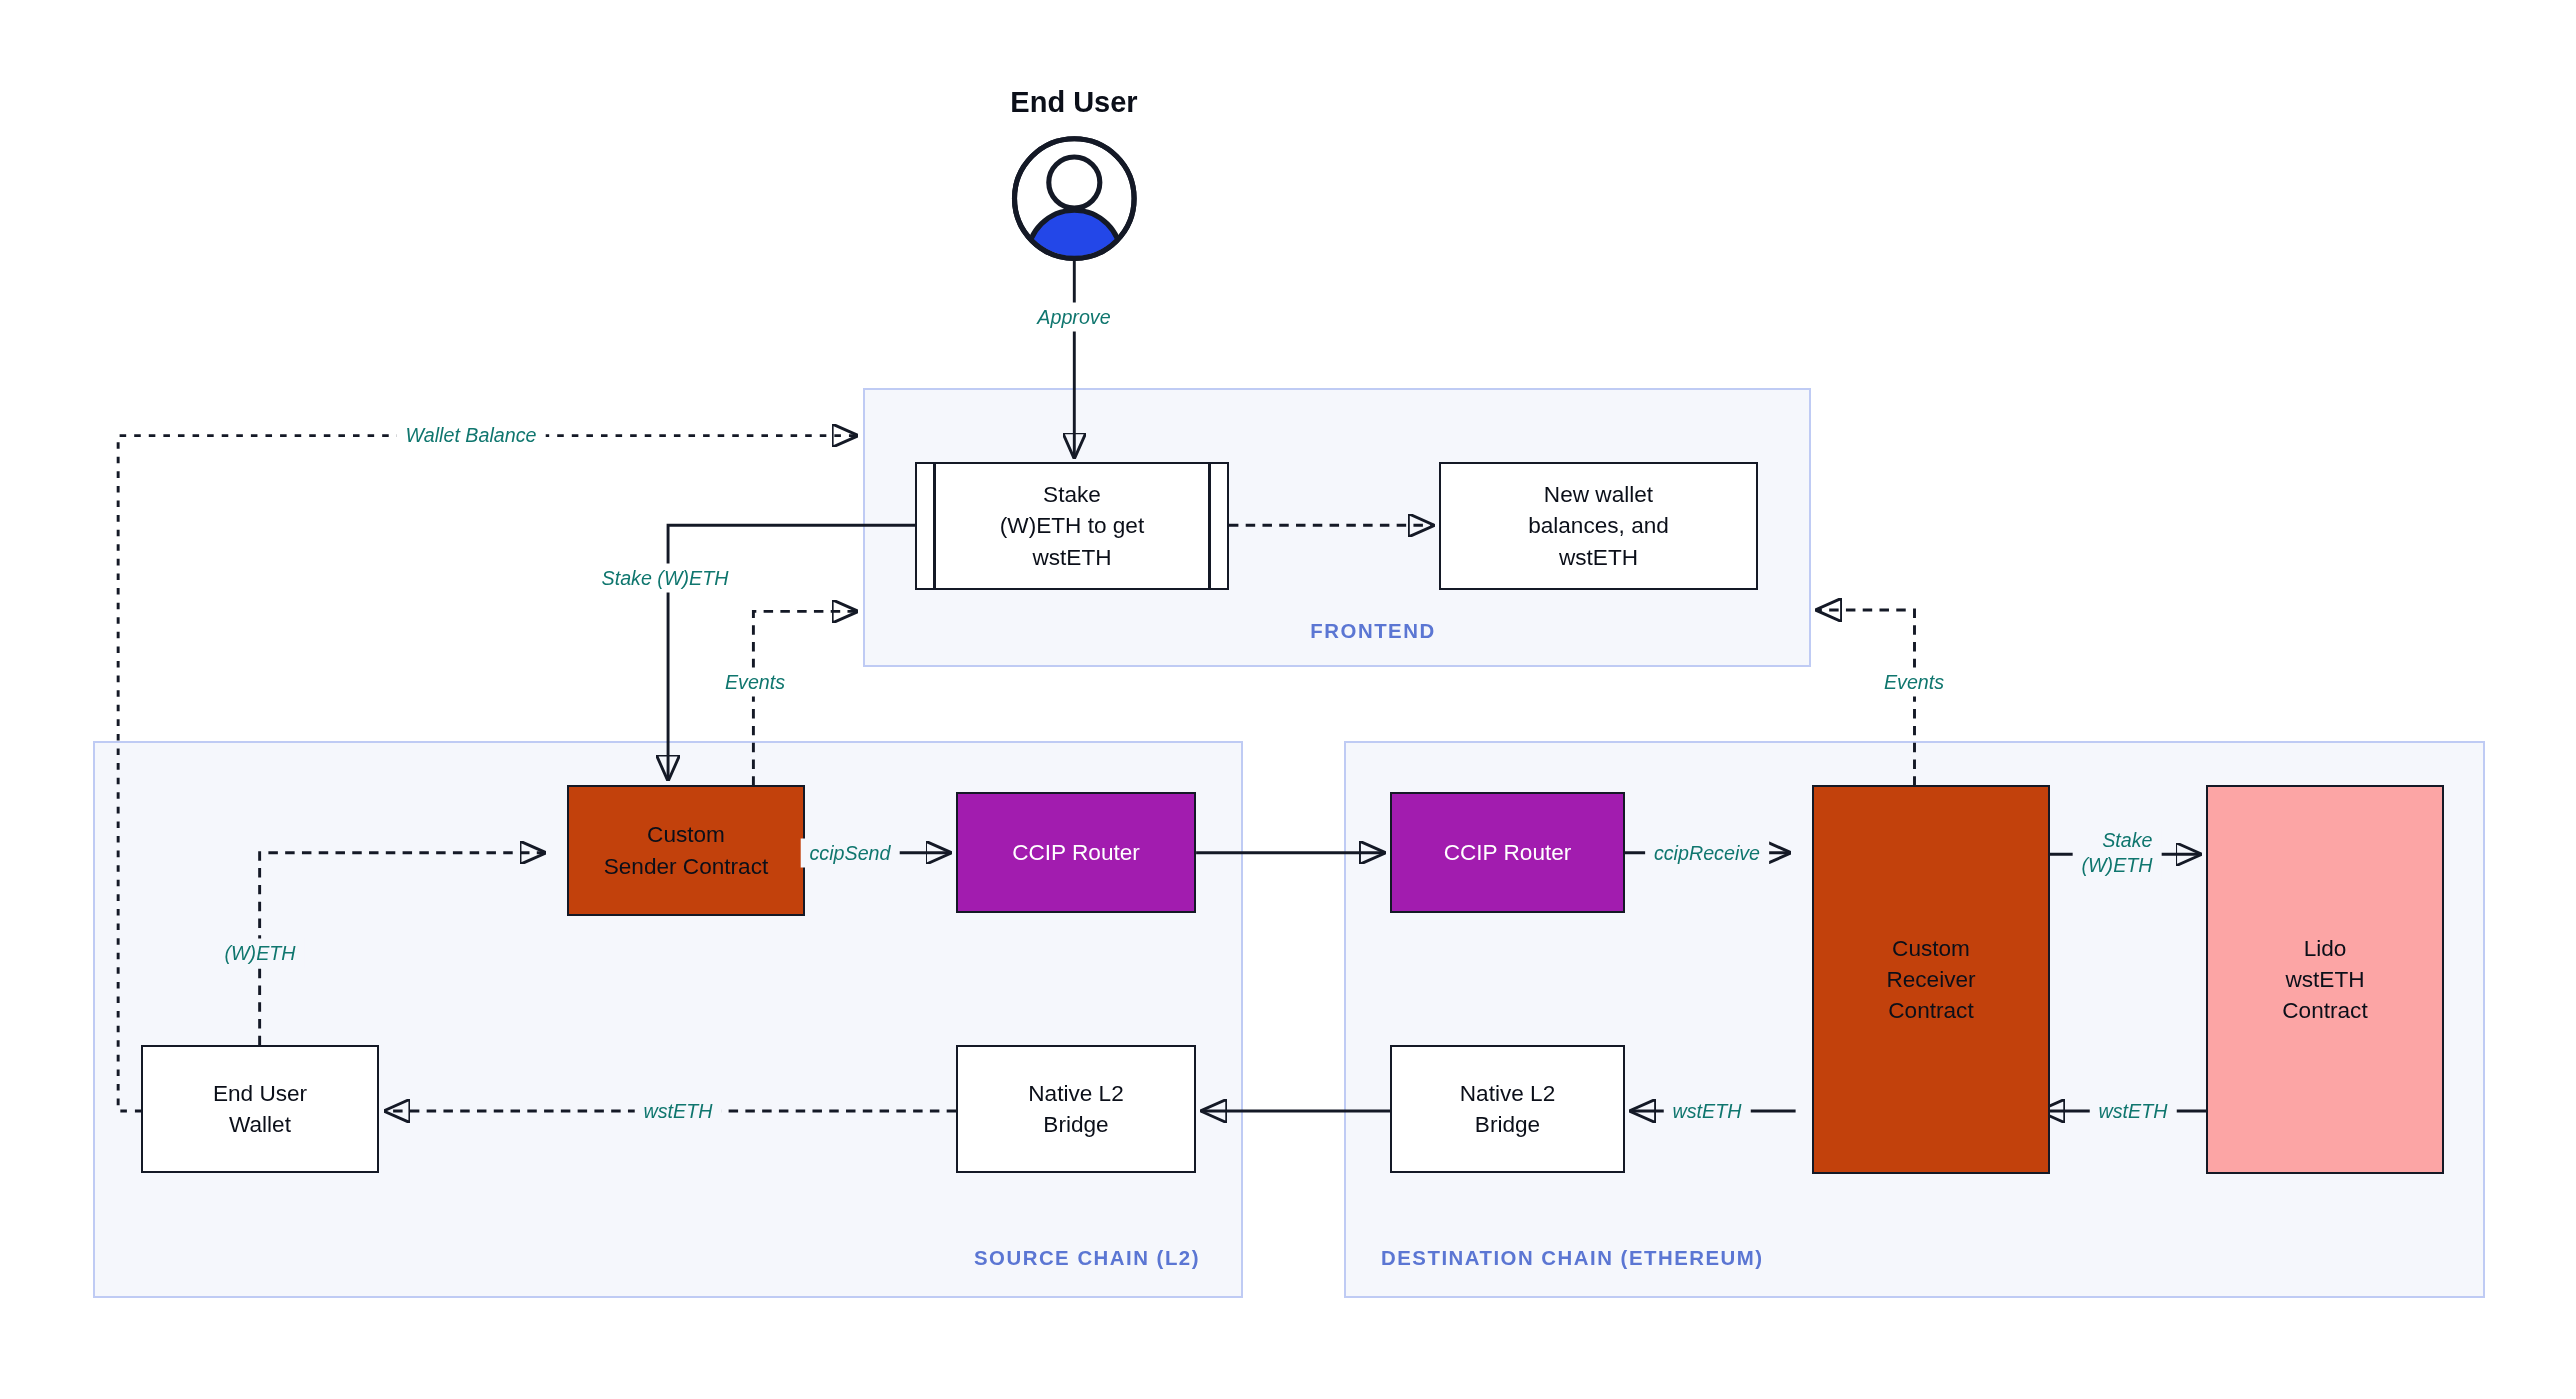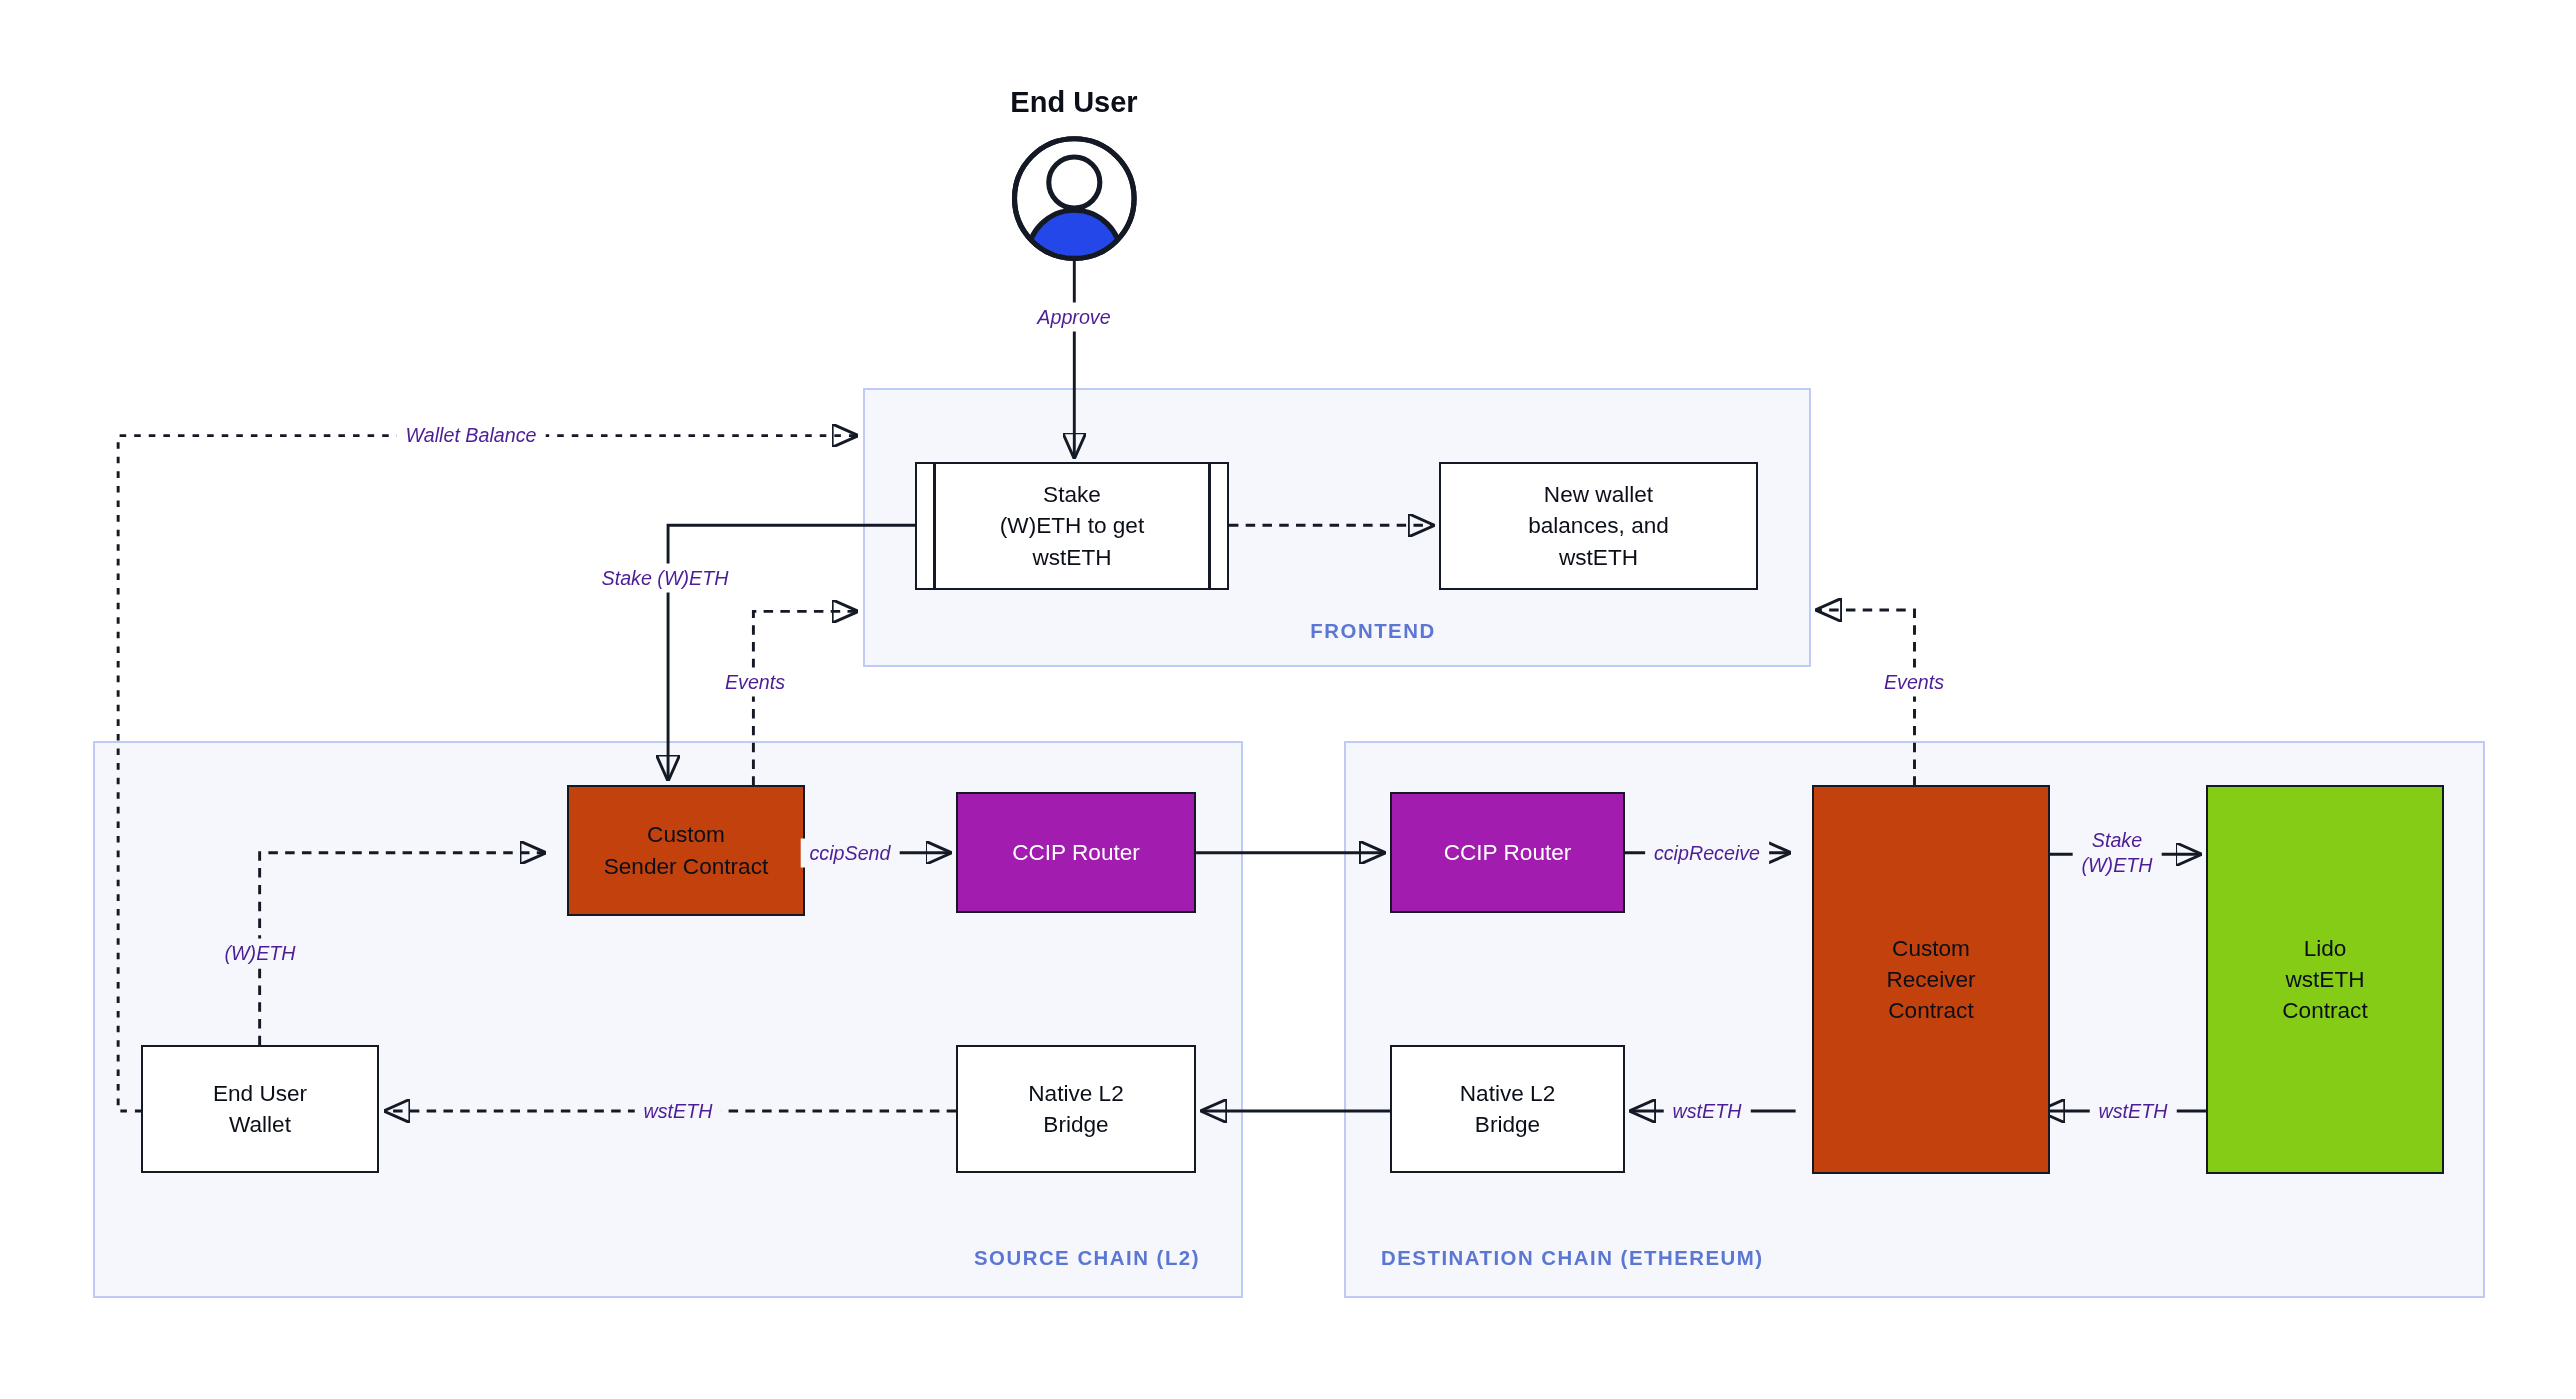--- a/index.html
+++ b/index.html
@@ -26,39 +26,39 @@
 
   
   .box{
     position:absolute;display:flex;align-items:center;justify-content:center;
     text-align:center;background:#ffffff;border:2.9px solid #141926;z-index:3;
     font-size:22.6px;line-height:1.38;
   }
   .box .txt{white-space:pre-line;}
   .yellow{background:#c2410c;margin-left:16px;}
   .blue{background:#a21caf;color:#ffffff;}
-  .lavender{background:#84cc16;}
+  .lavender{background:#fca5a5;}
   .predef{position:relative;}
   .predef::before,.predef::after{
     content:"";position:absolute;top:0;bottom:0;width:2.9px;background:#141926;
   }
   .predef::before{left:16px;}
   .predef::after{right:16px;}
 
   
   .actor-title{
     position:absolute;z-index:3;font-size:29px;font-weight:600;white-space:nowrap;
     transform:translate(-50%,-50%);
   }
 
   
   .edge-label{
     position:absolute;z-index:4;transform:translate(-50%,-50%);
-    font-size:19.7px;font-style:italic;white-space:pre-line;text-align:center;
-    padding:2.2px 8.8px;line-height:1.25;color:#4c1d95;
+    font-size:19.7px;font-style:italic;white-space:pre-line;text-align:right;
+    padding:2.2px 8.8px;line-height:1.25;color:#0f766e;
   }
   .lab-white{background:#ffffff;}
   .lab-tint{background:#F5F7FC;}
 </style>
 </head>
 <body>
 
 <div class="stage">
 
   <div class="container" style="left:863px;top:388px;width:948px;height:279px;">

